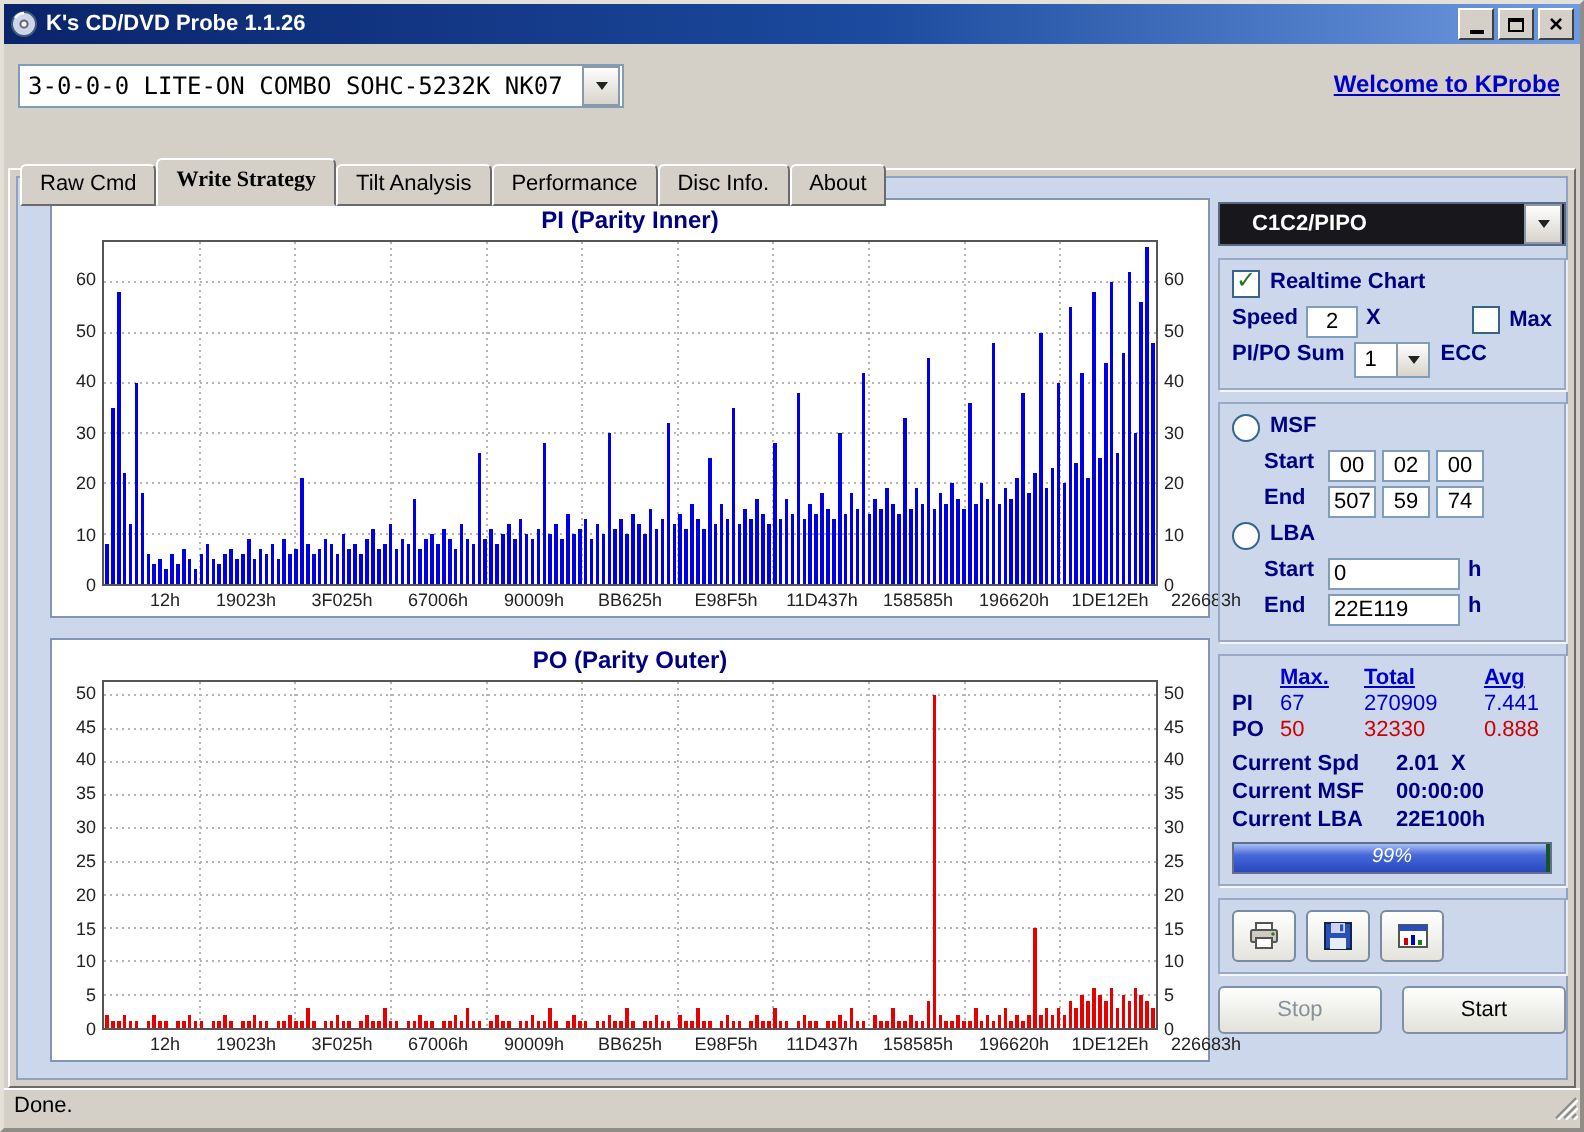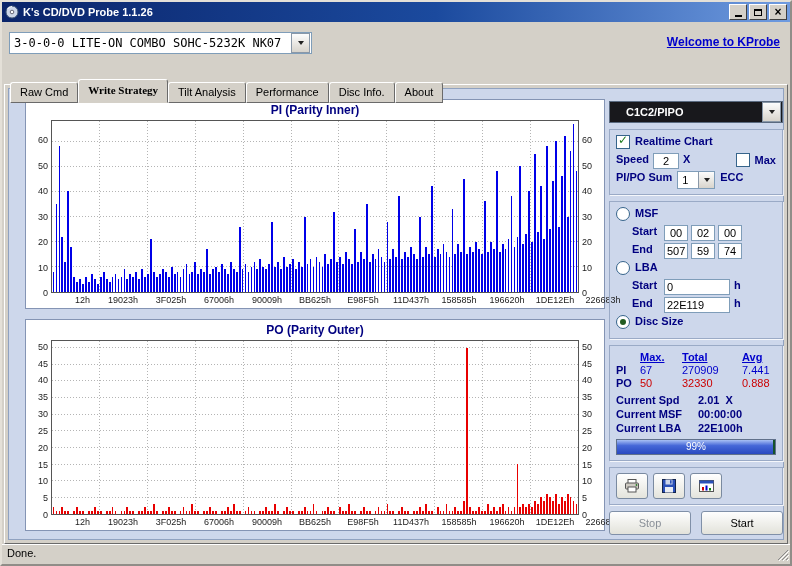--- a/index.html
+++ b/index.html
@@ -82,21 +82,21 @@
     display:flex;align-items:center;justify-content:center;}
   .indent{margin-left:16px;}
   .slbl{width:32px;color:#000080;font-weight:bold;}
 
   .stats-grid{display:grid;grid-template-columns:24px 42px 60px 44px;row-gap:1px;align-items:center;}
   .sh{color:#0000cc;font-weight:bold;text-decoration:underline;}
   .v-blue{color:#0000cc;}
   .v-red{color:#cc0000;}
   .cur-grid{display:grid;grid-template-columns:82px 1fr;row-gap:2px;margin-top:5px;}
   .cur-val{color:#000080;font-weight:bold;white-space:pre;}
-  .pbar{margin-top:5px;height:14px;border:1px solid #60708a;position:relative;background:#14532d;overflow:hidden;}
+  .pbar{margin-top:5px;height:14px;border:1px solid #60708a;position:relative;background:#14532d;overflow:hidden;font-style:italic;}
   .pfill{position:absolute;left:0;top:0;bottom:0;background:linear-gradient(180deg,#a8c0f4 0%,#4668d8 40%,#2848c0 100%);}
   .plabel{position:absolute;inset:0;text-align:center;color:#fff;font-size:10px;line-height:14px;}
 
   .iconrow{display:flex;gap:5px;}
   .ibtn{width:30px;height:24px;background:linear-gradient(180deg,#ffffff,#e4e4dc);border:1px solid #7a8aa0;
     border-radius:3px;display:flex;align-items:center;justify-content:center;}
   .runrow{display:flex;gap:10px;}
   .runbtn{flex:1;height:22px;background:linear-gradient(180deg,#fefefe,#e2e2da);border:1px solid #8090a8;
     border-radius:3px;display:flex;align-items:center;justify-content:center;font-size:11px;}
   .runbtn.disabled{color:#8a9098;text-align:right;}
@@ -675,24 +675,20 @@
           <div class="row indent">
             <span class="slbl">Start</span>
             <input class="tinput lba-in" value="0" style="">
             <span class="lbl">h</span>
           </div>
           <div class="row indent">
             <span class="slbl">End</span>
             <input class="tinput lba-in" value="22E119" style="">
             <span class="lbl">h</span>
           </div>
-          <div class="row">
-            <span class="rb selected"></span>
-            <span class="lbl">Disc Size</span>
-          </div>
         </div>
 
         <div class="grp">
           <div class="stats-grid">
             <span></span>
             <span class="sh">Max.</span>
             <span class="sh">Total</span>
             <span class="sh">Avg</span>
 
             <span class="lbl">PI</span>

